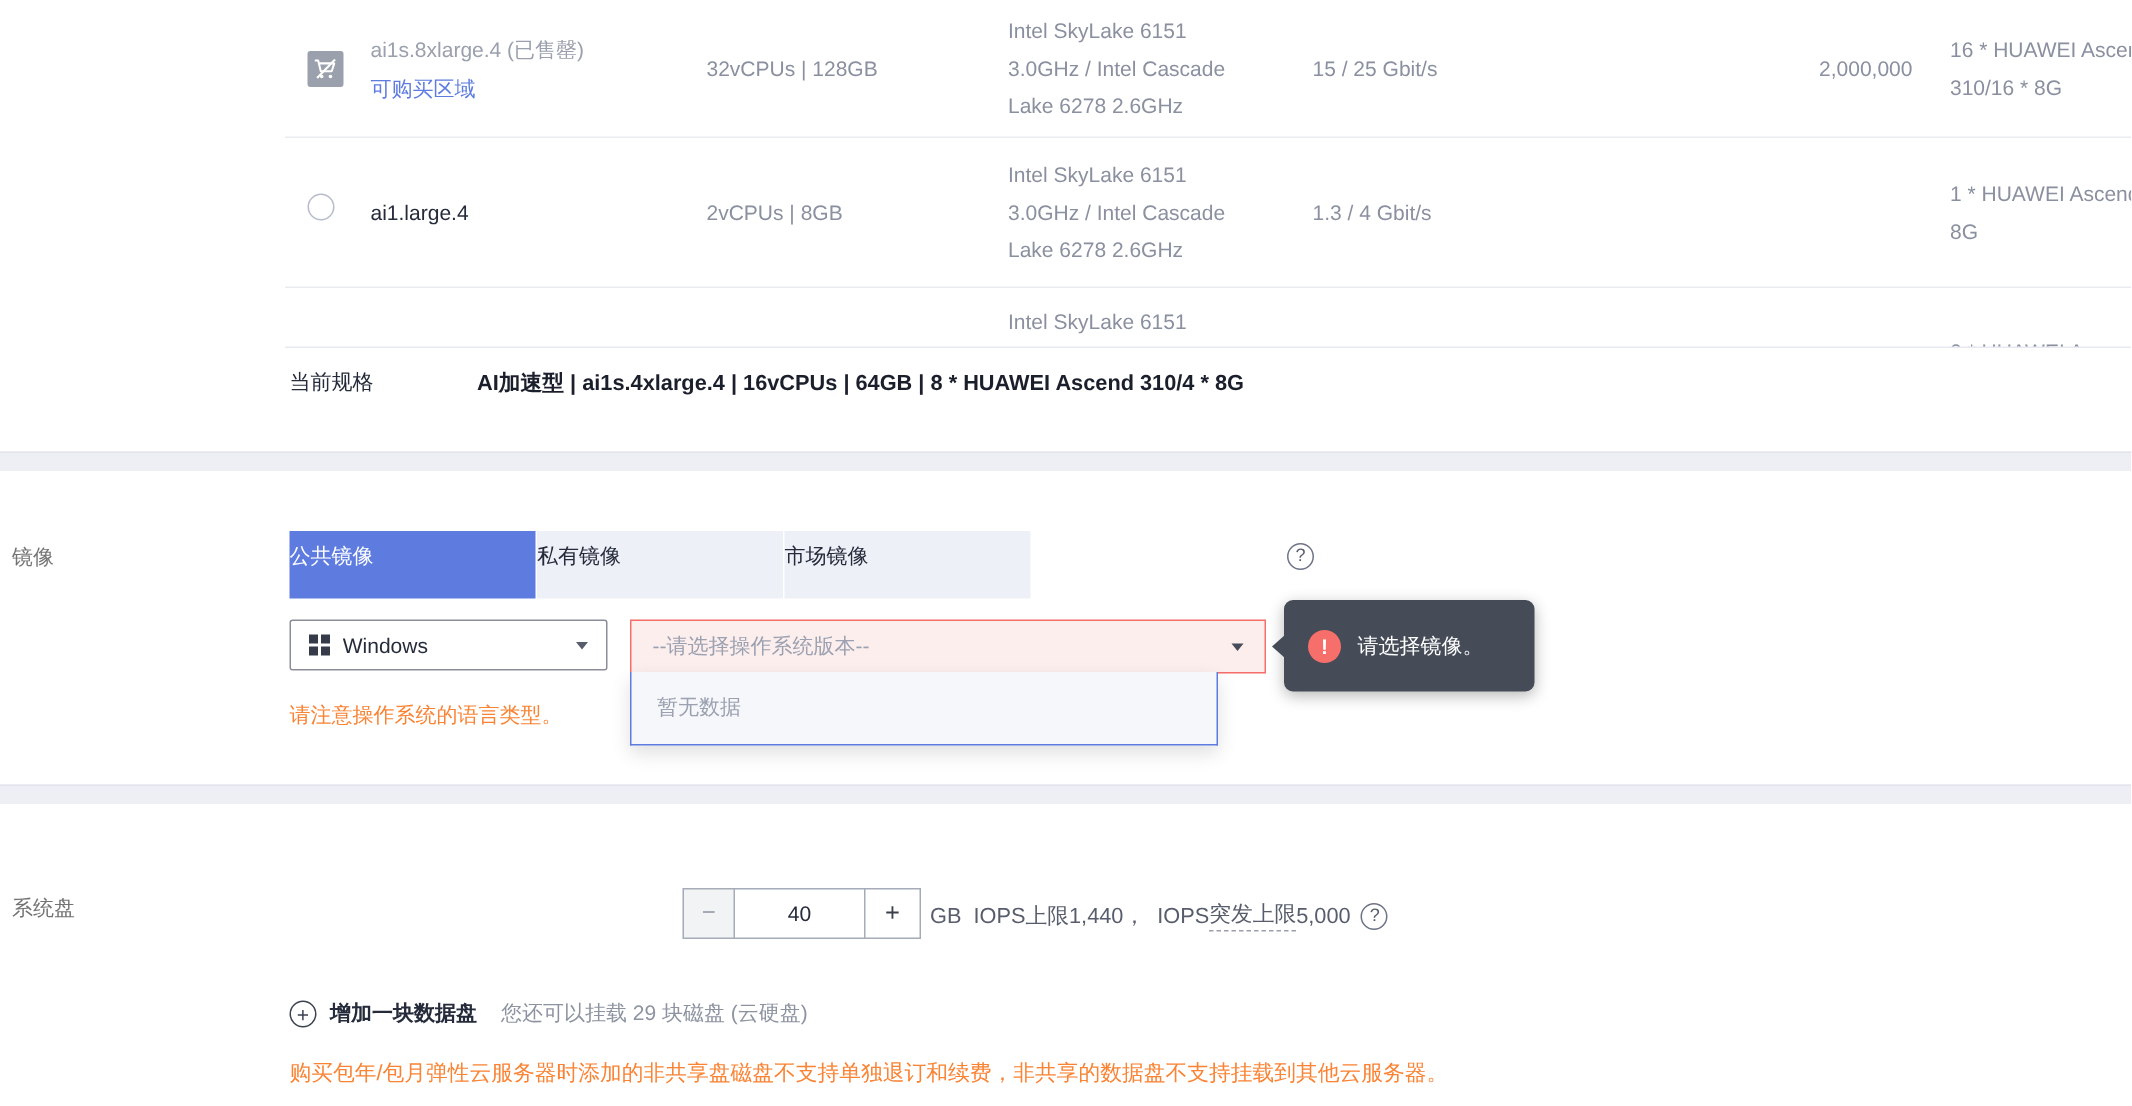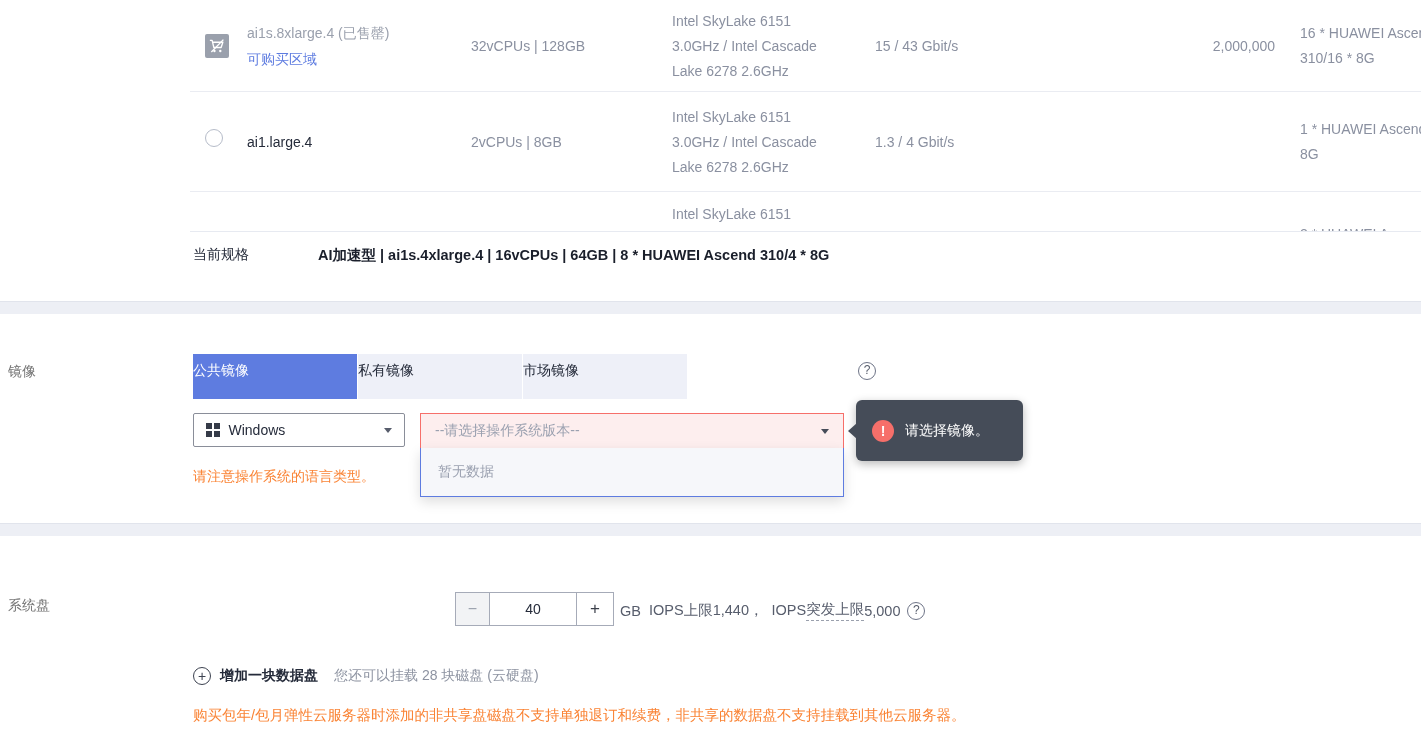--- a/index.html
+++ b/index.html
@@ -47,21 +47,21 @@
   .help1 { position:absolute; left:858px; top:362px; }
   .select { position:absolute; height:34px; border:1px solid #8a8e99; border-radius:2px; background:#fff; display:flex; align-items:center; padding:0 12px; cursor:pointer; }
   .os-select { left:193px; top:413px; width:212px; }
   .caret { width:0; height:0; border-left:4.5px solid transparent; border-right:4.5px solid transparent; border-top:5.5px solid #575d6c; margin-left:auto; }
   .win-icon { display:grid; grid-template-columns:6px 6px; grid-template-rows:6px 6px; gap:1.5px; margin-right:9px; }
   .win-icon span { background:#353b48; }
   .os-note { position:absolute; left:193px; top:468px; color:var(--warning,#fa8334); }
   .ver-select { position:absolute; left:420px; top:413px; width:424px; height:36px; background:#fdeeee; border:1px solid var(--danger,#f66f6a); display:flex; align-items:center; padding:0 14px; cursor:pointer; }
   .placeholder { color:#9ba1b0; }
   .ver-select .caret { border-top-color:#464c59; }
-  .dropdown-panel { position:absolute; left:420px; top:448px; width:424px; height:49px; background:#f6f7fa; border:1px solid var(--accent,#5e7ce0); border-top:none; box-shadow:0 5px 12px rgba(0,0,0,.13); display:flex; align-items:center; padding:0 17px; color:#9ba1b0; }
+  .dropdown-panel { position:absolute; left:420px; top:448px; width:392px; height:49px; background:#f6f7fa; border:1px solid var(--accent,#5e7ce0); border-top:none; box-shadow:0 5px 12px rgba(0,0,0,.13); display:flex; align-items:center; padding:0 17px; color:#9ba1b0; }
   .tooltip { position:absolute; left:856px; top:400px; width:167px; height:61px; background:var(--tooltip-bg,#454c58); border-radius:6px; display:flex; align-items:center; padding:0 16px; gap:11px; box-shadow:0 3px 10px rgba(0,0,0,.28); color:#fff; }
   .tooltip .arrow { position:absolute; left:-8px; top:50%; transform:translateY(-50%); width:0; height:0; border-top:8px solid transparent; border-bottom:8px solid transparent; border-right:9px solid var(--tooltip-bg,#454c58); }
   .err-circle { width:22px; height:22px; min-width:22px; border-radius:50%; background:var(--danger,#f66f6a); color:#fff; font-weight:700; font-size:14px; line-height:22px; text-align:center; }
   
   .disk-select { left:193px; top:592px; width:248px; }
   .stepper { position:absolute; left:455px; top:592px; height:34px; display:flex; }
   .step-minus { width:35px; background:#f2f3f5; border:1px solid #a6abb8; color:#9aa0ad; font-size:16px; text-align:center; line-height:32px; cursor:pointer; }
   .step-val { width:86px; border-top:1px solid #a6abb8; border-bottom:1px solid #a6abb8; background:#fff; text-align:center; line-height:32px; color:#252b3a; cursor:text; }
   .step-plus { width:38px; background:#fff; border:1px solid #a6abb8; color:#3a3f4a; font-size:17px; text-align:center; line-height:31px; cursor:pointer; }
   .iops-line { position:absolute; left:620px; top:600px; color:#575d6c; font-size:14.5px; display:flex; align-items:center; white-space:pre; }
@@ -94,21 +94,21 @@
       <div class="cell c-name">
         <div class="soldout-name">ai1s.8xlarge.4 (已售罄)</div>
         <a class="link">可购买区域</a>
       </div>
       <div class="cell c-specs">32vCPUs | 128GB</div>
       <div class="cell c-cpu">
         <div>Intel SkyLake 6151</div>
         <div>3.0GHz / Intel Cascade</div>
         <div>Lake 6278 2.6GHz</div>
       </div>
-      <div class="cell c-bw">15 / 43 Gbit/s</div>
+      <div class="cell c-bw">15 / 25 Gbit/s</div>
       <div class="cell c-pps">2,000,000</div>
       <div class="cell c-accel">
         <div>16 * HUAWEI Ascend</div>
         <div>310/16 * 8G</div>
       </div>
     </div>
 
     <div class="trow trow2">
       <span class="cell c-icon">
         <span class="radio"></span>
@@ -190,18 +190,18 @@
     <div class="step-minus">−</div>
     <div class="step-val">40</div>
     <div class="step-plus">+</div>
   </div>
 
   <div class="iops-line"><span>GB</span><span>  IOPS上限1,440，  IOPS</span><span class="dashed">突发上限</span><span>5,000</span><span class="help-circle">?</span></div>
 
   <div class="add-disk">
     <span class="plus-circle">+</span>
     <span class="add-label">增加一块数据盘</span>
-    <span class="add-hint">您还可以挂载 28 块磁盘 (云硬盘)</span>
+    <span class="add-hint">您还可以挂载 29 块磁盘 (云硬盘)</span>
   </div>
 
   <div class="disk-warning">购买包年/包月弹性云服务器时添加的非共享盘磁盘不支持单独退订和续费，非共享的数据盘不支持挂载到其他云服务器。</div>
 
 </div>
 
 </body></html>

